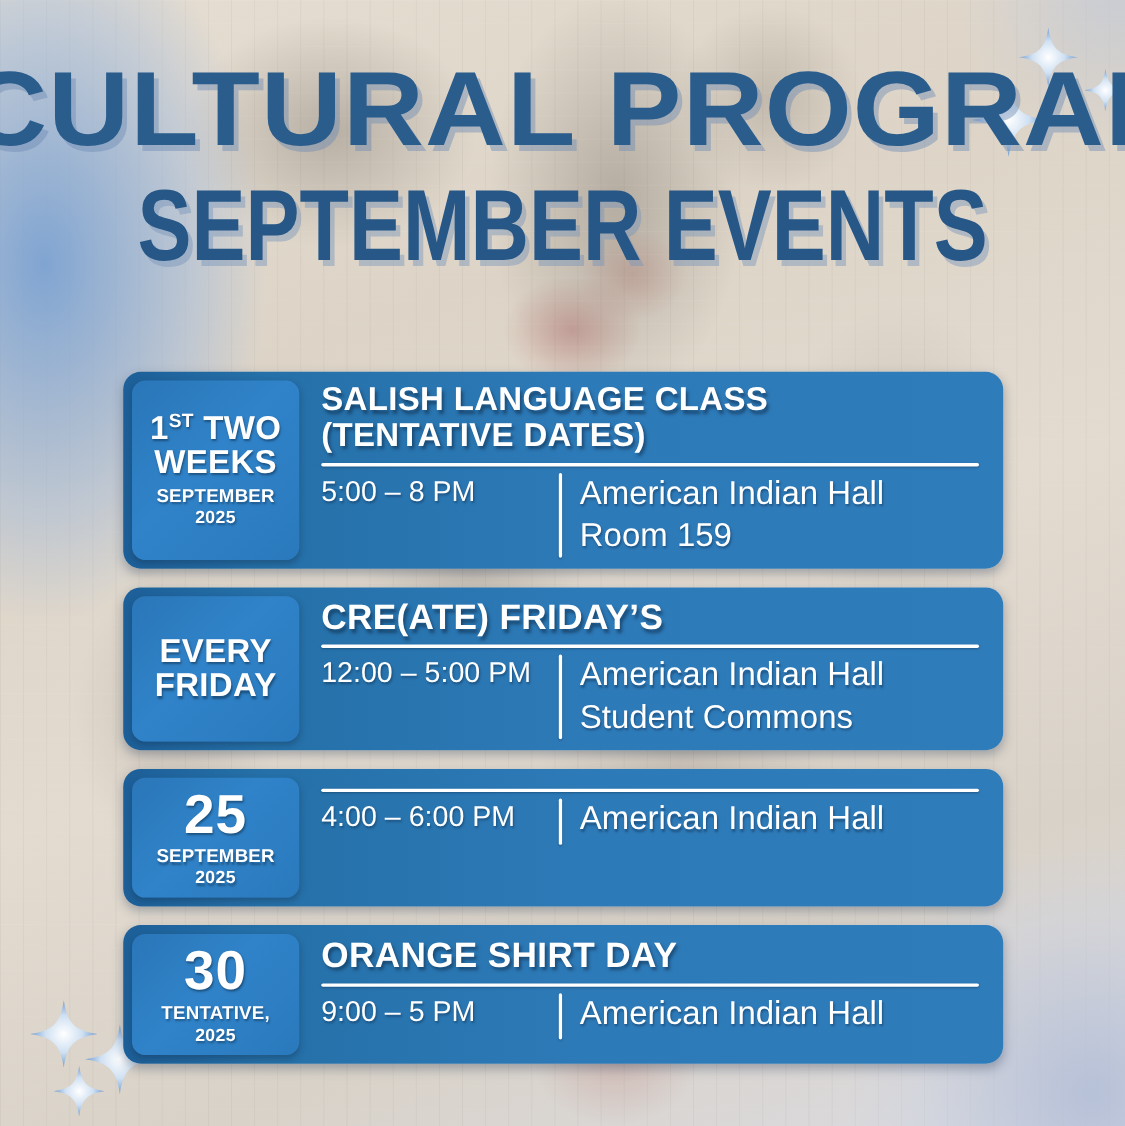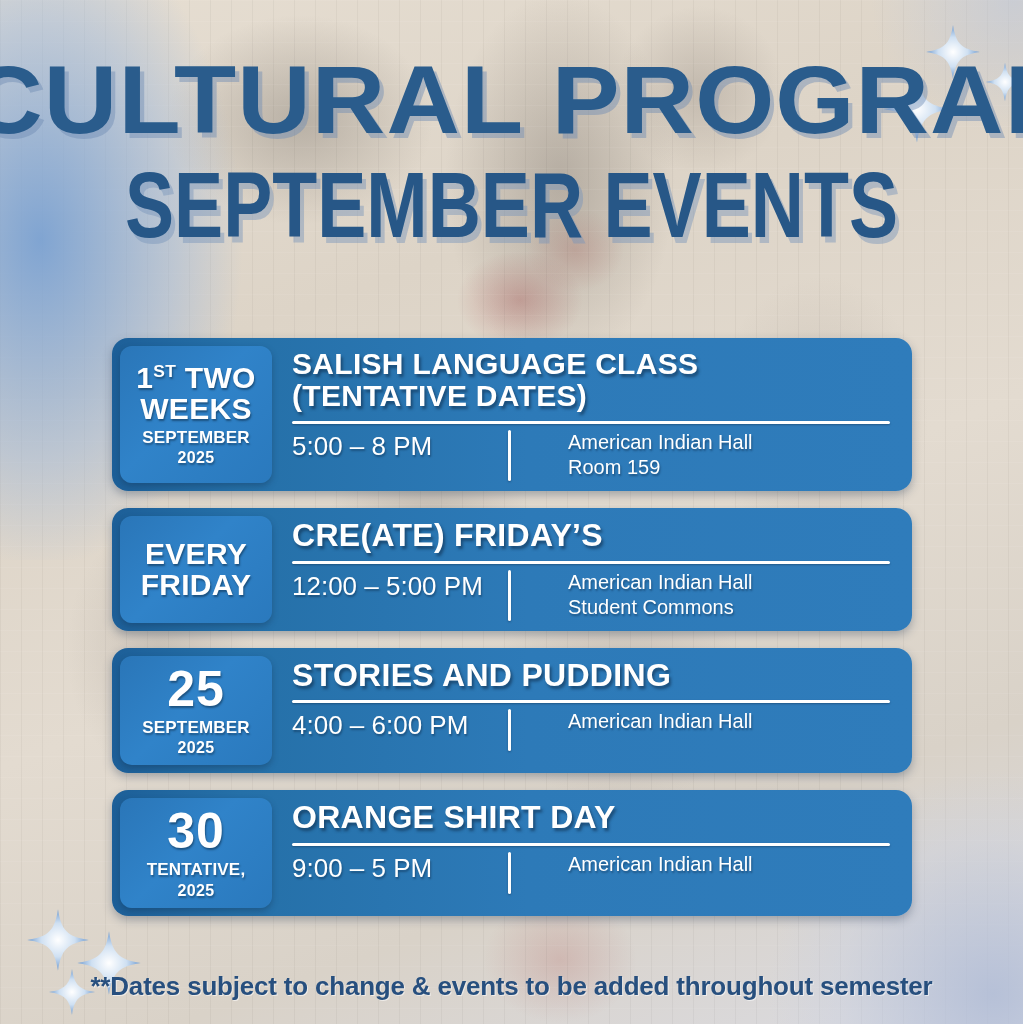--- a/index.html
+++ b/index.html
@@ -186,24 +186,23 @@
   .vdiv {
     width:3px;
     align-self:stretch;
     min-height:42px;
     background:#ffffff;
     border-radius:2px;
     box-shadow:0 1px 2px rgba(12,38,66,.4);
   }
   .detail-loc {
     flex:1 1 auto;
-    font-size:20px;
+    font-size:30px;
     line-height:1.28;
     text-shadow:1px 2px 2px rgba(12,38,66,.45);
-    margin-left:41px;
   }
   .detail-loc .loc2 { display:block; }
 
   
   .footer-note {
     position:absolute;
     left:0; right:0; bottom:22px;
     text-align:center;
     color:#274f7e;
     font-size:26px;
@@ -310,21 +309,20 @@
       </div>
     </div>
 
     <div class="card">
       <div class="date-badge">
         <div class="date-big numeric">25</div>
         <div class="date-small">SEPTEMBER</div>
         <div class="date-year">2025</div>
       </div>
       <div class="card-body">
-        <div class="event-title">STORIES AND PUDDING</div>
         <div class="rule"></div>
         <div class="detail-row">
           <div class="detail-time">4:00 – 6:00 PM</div>
           <div class="vdiv"></div>
           <div class="detail-loc">
             <span>American Indian Hall</span>
           </div>
         </div>
       </div>
     </div>
@@ -343,14 +341,13 @@
           <div class="vdiv"></div>
           <div class="detail-loc">
             <span>American Indian Hall</span>
           </div>
         </div>
       </div>
     </div>
 
   </div>
 
-  <div class="footer-note">**Dates subject to change &amp; events to be added throughout semester</div>
 </div>
 
 </body></html>

